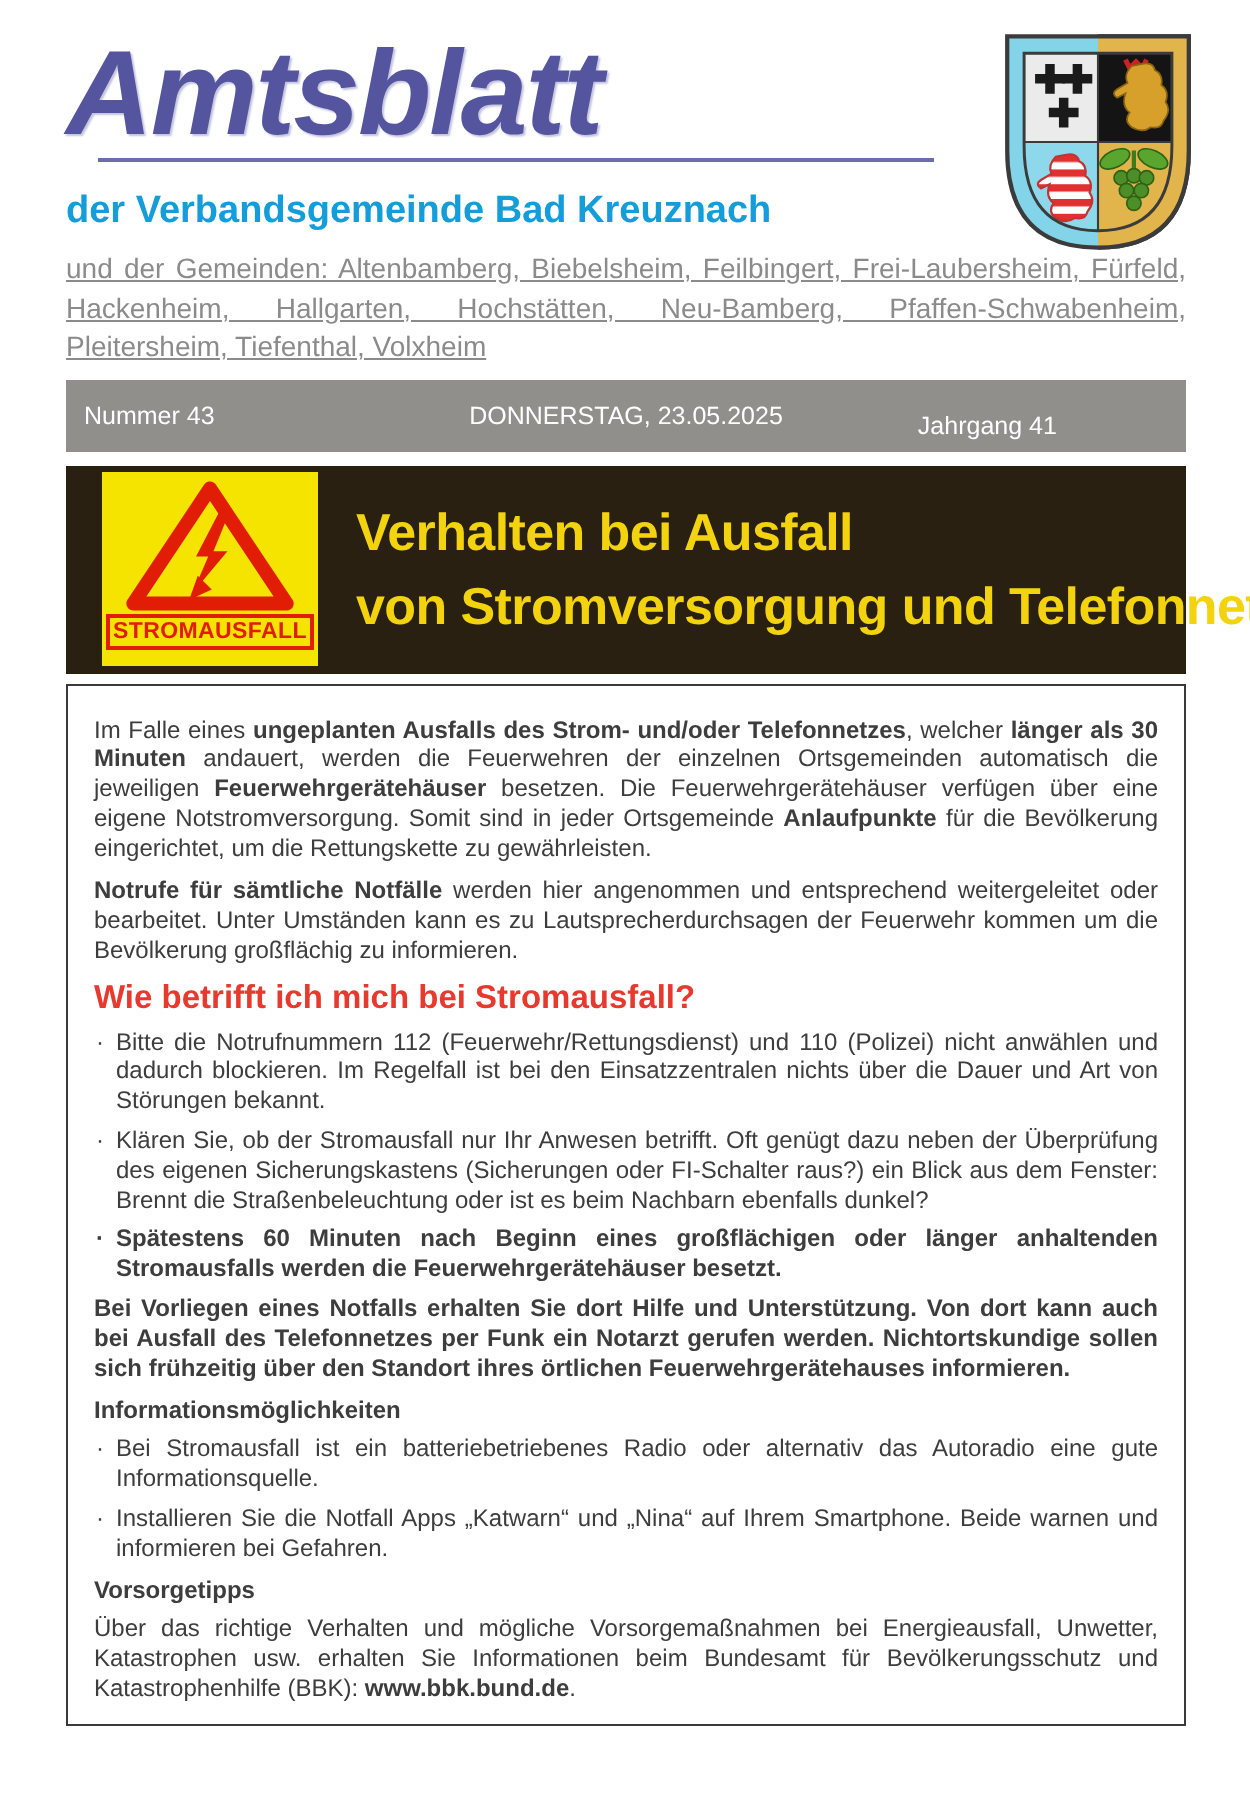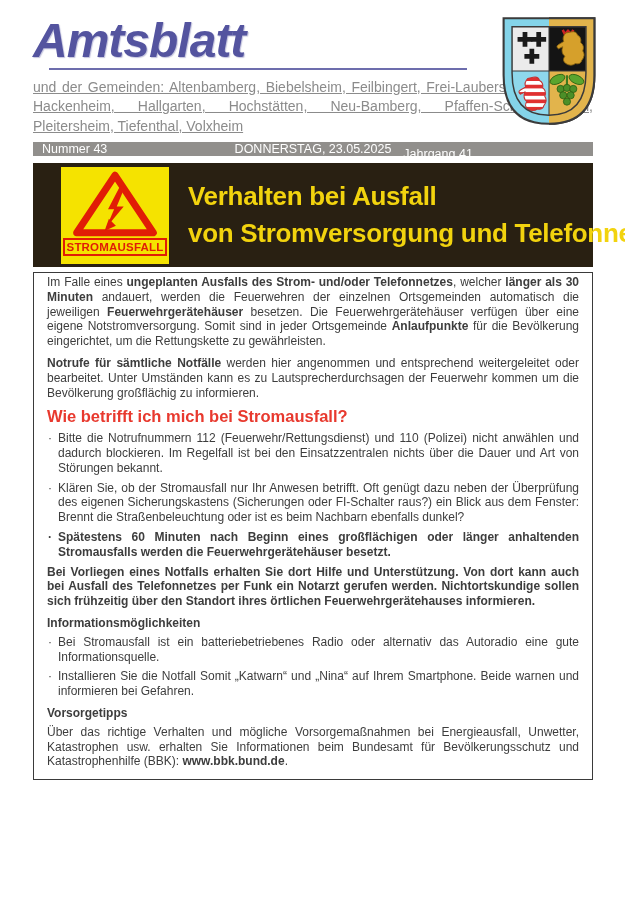--- a/index.html
+++ b/index.html
@@ -4,83 +4,84 @@
 <style>
   html,body{margin:0;padding:0;background:#fff;}
   .page{
     width:625px;height:897px;box-sizing:border-box;position:relative;overflow:hidden;
     background:#fff;padding:18px 32px 0 33px;
     font-family:"Liberation Sans", sans-serif;color:var(--body-text,#3d3d3d);
   }
   
   .masthead{position:relative;}
   .logo{
-    font-size:48px;font-weight:bold;font-style:italic;line-height:0.95;
+    font-size:60px;font-weight:bold;font-style:italic;line-height:0.95;
     color:var(--logo-indigo,#54549f);letter-spacing:-1px;
     text-shadow:1px 1px 1px rgba(84,84,159,.35);
   }
   .logo-underline{height:2px;width:418px;background:var(--logo-indigo,#54549f);margin:4px 0 0 16px;opacity:.85;}
   .subtitle{margin-top:14px;font-size:19px;font-weight:bold;color:var(--subtitle-cyan,#149dd8);}
   .crest{position:absolute;top:-4px;right:-6px;}
   .municipalities{
     margin:8px 0 0;font-size:14px;line-height:19.5px;color:var(--muted-gray,#8b8b8b);
     text-align:justify;
     text-decoration:underline;
   }
   
   .issue-bar{
-    margin-top:6px;height:14px;background:var(--bar-gray,#918f8c);color:#fff;
+    margin-top:6px;height:36px;background:var(--bar-gray,#918f8c);color:#fff;
     font-size:12.5px;display:flex;align-items:center;padding:0 9px;
   }
   .issue-bar .seg{flex:1;}
   .issue-bar .seg.center{text-align:center;}
-  .issue-bar .seg.right{text-align:left;margin-top:10px;}
+  .issue-bar .seg.right{text-align:center;margin-top:10px;}
   
   .banner{
     margin-top:7px;height:104px;background:var(--banner-bg,#292012);
     display:flex;align-items:center;
   }
   .warning-sign{
     width:108px;height:97px;background:var(--warning-yellow,#f5e300);
-    margin-left:28px;flex:0 0 auto;display:flex;flex-direction:column;align-items:center;
+    margin-left:18px;flex:0 0 auto;display:flex;flex-direction:column;align-items:center;
   }
   .warning-sign svg{margin-top:3px;display:block;}
   .warning-label{
     border:2px solid var(--warning-red,#e11d06);color:var(--warning-red,#e11d06);
     font-weight:bold;font-size:11.5px;line-height:14px;padding:0 2px;letter-spacing:.2px;
     margin-top:0;white-space:nowrap;
   }
   .banner-title{
     margin-left:19px;color:var(--banner-yellow,#f2d30e);font-weight:bold;
     font-size:26px;line-height:37px;letter-spacing:-.3px;white-space:nowrap;
   }
   
   .content-box{
     margin-top:5px;border:1px solid var(--box-border,#3a3a3a);
-    padding:2px 13px 10px;font-size:12px;line-height:14.8px;
+    padding:15px 13px 10px;font-size:12px;line-height:14.8px;
   }
   .para{margin:0 0 7px;text-align:justify;}
   .para.bold{font-weight:bold;}
   .red-heading{color:var(--heading-red,#e8392e);font-size:16.5px;font-weight:bold;margin:9px 0 7px;}
   .lead{font-weight:bold;margin:0 0 5px;}
   .bullet{position:relative;padding-left:11px;margin:0 0 5px;text-align:justify;}
   .bullet.bold{font-weight:bold;}
   .bullet .marker{position:absolute;left:1px;top:0;}
   .sub-heading{font-size:12px;font-weight:bold;margin:7px 0 4px;}
   .para.last{margin-bottom:0;}
   b{font-weight:bold;}
 </style>
 </head>
 <body>
 
 <div class="page">
 
   <header class="masthead">
     <div class="logo">Amtsblatt</div>
     <div class="logo-underline"></div>
+    <div class="subtitle">der Verbandsgemeinde Bad Kreuznach</div>
 
     <div class="crest">
       <svg width="100" height="114" viewBox="0 0 94 108">
         <defs>
           <clipPath id="cpInner">
               <path d="M12,12 H82 V56 Q82 96 47 96 Q12 96 12 56 Z"></path>
             </clipPath>
           <clipPath id="cpRight">
               <rect x="47" y="0" width="47" height="108"></rect>
             </clipPath>
@@ -174,20 +175,20 @@
       <span class="marker">·</span><span>Spätestens 60 Minuten nach Beginn eines großflächigen oder länger anhaltenden Stromausfalls werden die Feuerwehrgerätehäuser besetzt.</span>
     </div>
 
     <p class="para bold">Bei Vorliegen eines Notfalls erhalten Sie dort Hilfe und Unterstützung. Von dort kann auch bei Ausfall des Telefonnetzes per Funk ein Notarzt gerufen werden. Nichtortskundige sollen sich frühzeitig über den Standort ihres örtlichen Feuerwehrgerätehauses informieren.</p>
 
     <h3 class="sub-heading">Informationsmöglichkeiten</h3>
     <div class="bullet">
       <span class="marker">·</span><span>Bei Stromausfall ist ein batteriebetriebenes Radio oder alternativ das Autoradio eine gute Informationsquelle.</span>
     </div>
     <div class="bullet">
-      <span class="marker">·</span><span>Installieren Sie die Notfall Somit „Katwarn“ und „Nina“ auf Ihrem Smartphone. Beide warnen und informieren bei Gefahren.</span>
+      <span class="marker">·</span><span>Installieren Sie die Notfall Apps „Katwarn“ und „Nina“ auf Ihrem Smartphone. Beide warnen und informieren bei Gefahren.</span>
     </div>
 
     <h3 class="sub-heading">Vorsorgetipps</h3>
     <p class="para last"><span>Über das richtige Verhalten und mögliche Vorsorgemaßnahmen bei Energieausfall, Unwetter, Katastrophen usw. erhalten Sie Informationen beim Bundesamt für Bevölkerungsschutz und Katastrophenhilfe (BBK): </span><b>www.bbk.bund.de</b><span>.</span></p>
   </article>
 
 </div>
 
 </body></html>

